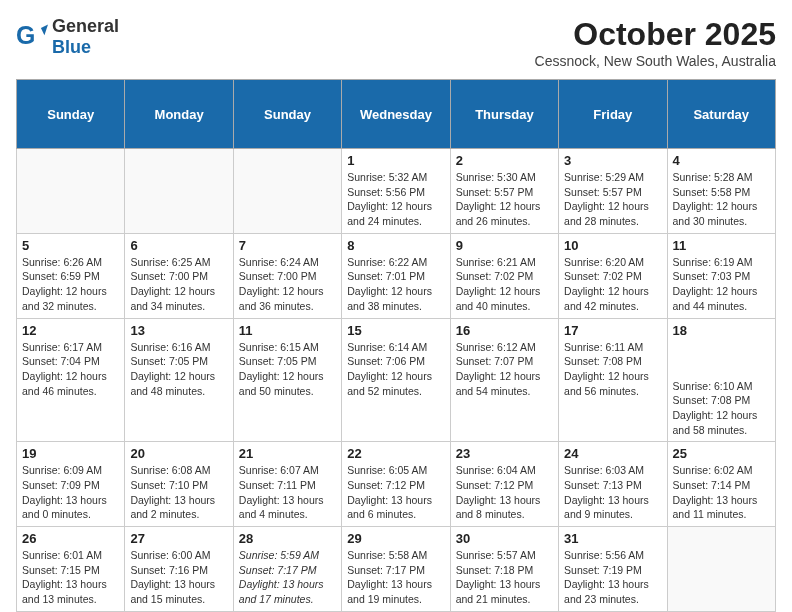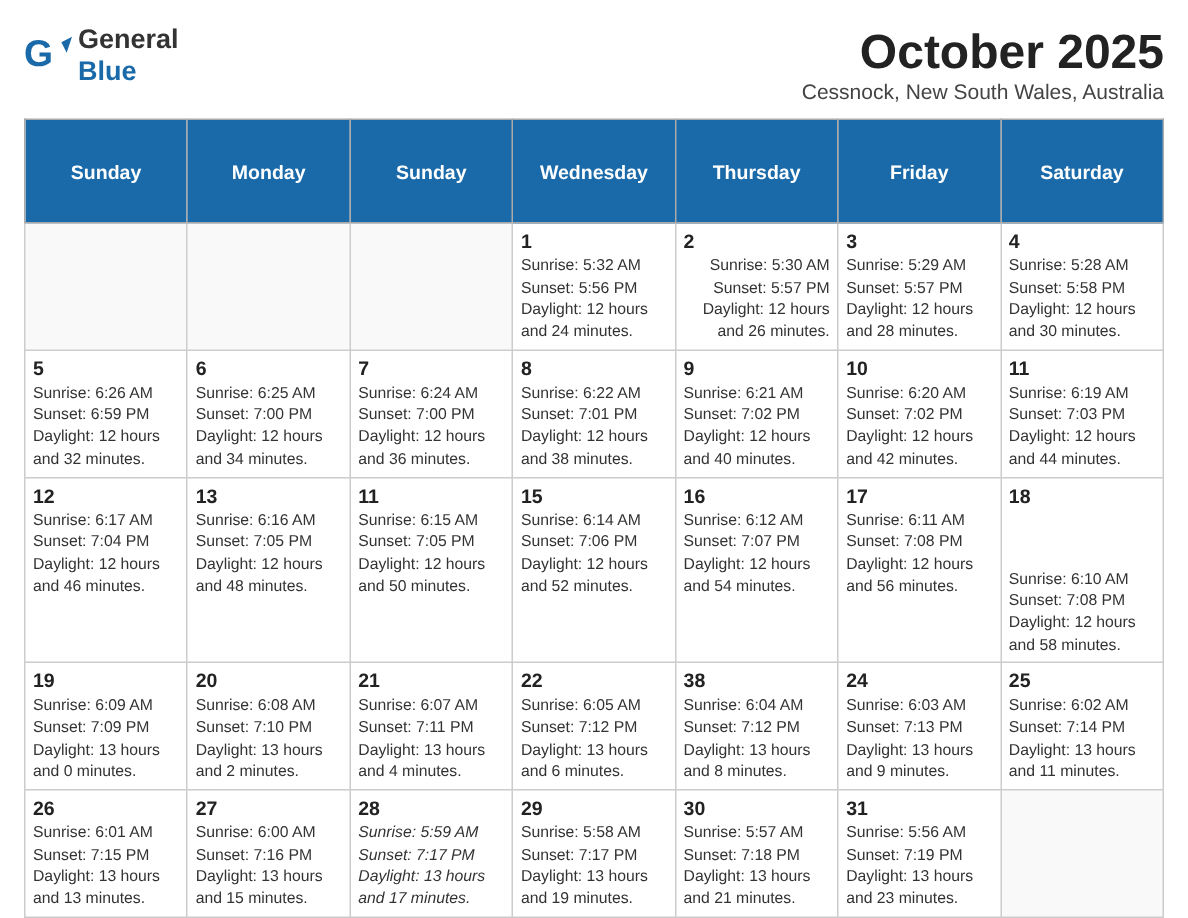--- a/index.html
+++ b/index.html
@@ -62,21 +62,21 @@
           <td class="empty"></td>
           <td>
             <span class="day-num">1</span>
             <div class="day-info" style="white-space: pre-line;">Sunrise: 5:32 AM
 Sunset: 5:56 PM
 Daylight: 12 hours
 and 24 minutes.</div>
           </td>
           <td>
             <span class="day-num">2</span>
-            <div class="day-info" style="white-space: pre-line; text-align: right;">Sunrise: 5:30 AM
+            <div class="day-info" style="white-space: pre-line;">Sunrise: 5:30 AM
 Sunset: 5:57 PM
 Daylight: 12 hours
 and 26 minutes.</div>
           </td>
           <td>
             <span class="day-num">3</span>
             <div class="day-info" style="white-space: pre-line;">Sunrise: 5:29 AM
 Sunset: 5:57 PM
 Daylight: 12 hours
 and 28 minutes.</div>
@@ -214,21 +214,21 @@
 and 4 minutes.</div>
           </td>
           <td>
             <span class="day-num">22</span>
             <div class="day-info" style="white-space: pre-line;">Sunrise: 6:05 AM
 Sunset: 7:12 PM
 Daylight: 13 hours
 and 6 minutes.</div>
           </td>
           <td>
-            <span class="day-num">38</span>
+            <span class="day-num">23</span>
             <div class="day-info" style="white-space: pre-line;">Sunrise: 6:04 AM
 Sunset: 7:12 PM
 Daylight: 13 hours
 and 8 minutes.</div>
           </td>
           <td>
             <span class="day-num">24</span>
             <div class="day-info" style="white-space: pre-line;">Sunrise: 6:03 AM
 Sunset: 7:13 PM
 Daylight: 13 hours

